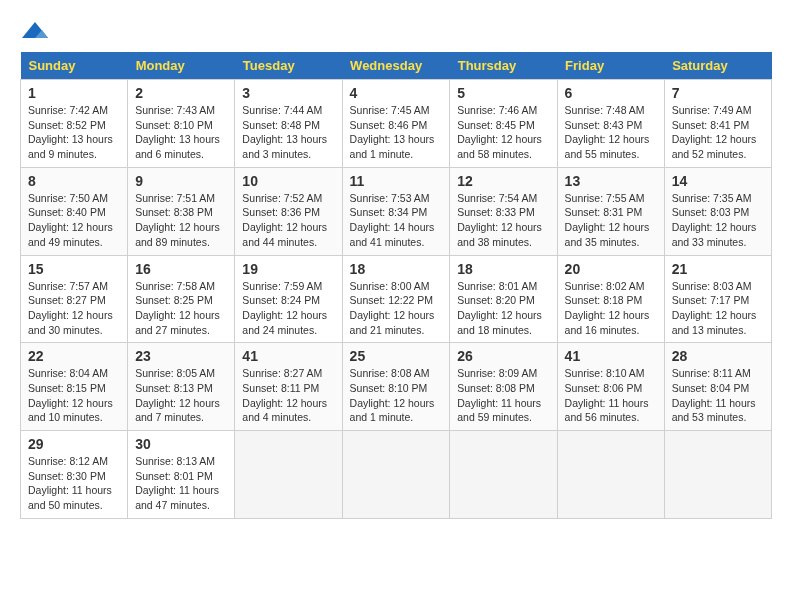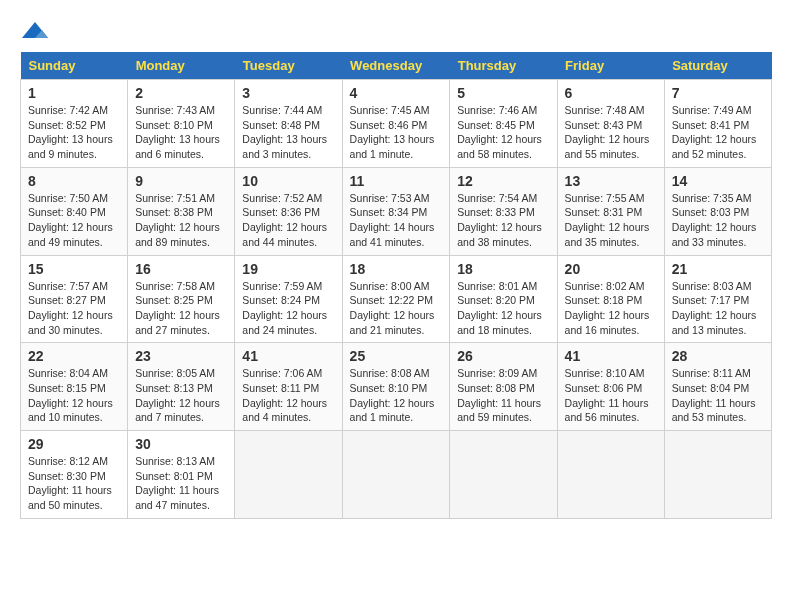--- a/index.html
+++ b/index.html
@@ -202,21 +202,21 @@
         <td>
           <span class="day-num">22</span>
           <div class="day-info"><span>Sunrise: 8:04 AM</span><br><span>Sunset: 8:15 PM</span><br><span>Daylight: 12 hours and 10 minutes.</span></div>
         </td>
         <td>
           <span class="day-num">23</span>
           <div class="day-info"><span>Sunrise: 8:05 AM</span><br><span>Sunset: 8:13 PM</span><br><span>Daylight: 12 hours and 7 minutes.</span></div>
         </td>
         <td>
           <span class="day-num">41</span>
-          <div class="day-info"><span>Sunrise: 7:06 AM</span><br><span>Sunset: 8:11 PM</span><br><span>Daylight: 12 hours and 4 minutes.</span></div>
+          <div class="day-info"><span>Sunrise: 8:27 AM</span><br><span>Sunset: 8:11 PM</span><br><span>Daylight: 12 hours and 4 minutes.</span></div>
         </td>
         <td>
           <span class="day-num">25</span>
           <div class="day-info"><span>Sunrise: 8:08 AM</span><br><span>Sunset: 8:10 PM</span><br><span>Daylight: 12 hours and 1 minute.</span></div>
         </td>
         <td>
           <span class="day-num">26</span>
           <div class="day-info"><span>Sunrise: 8:09 AM</span><br><span>Sunset: 8:08 PM</span><br><span>Daylight: 11 hours and 59 minutes.</span></div>
         </td>
         <td>

